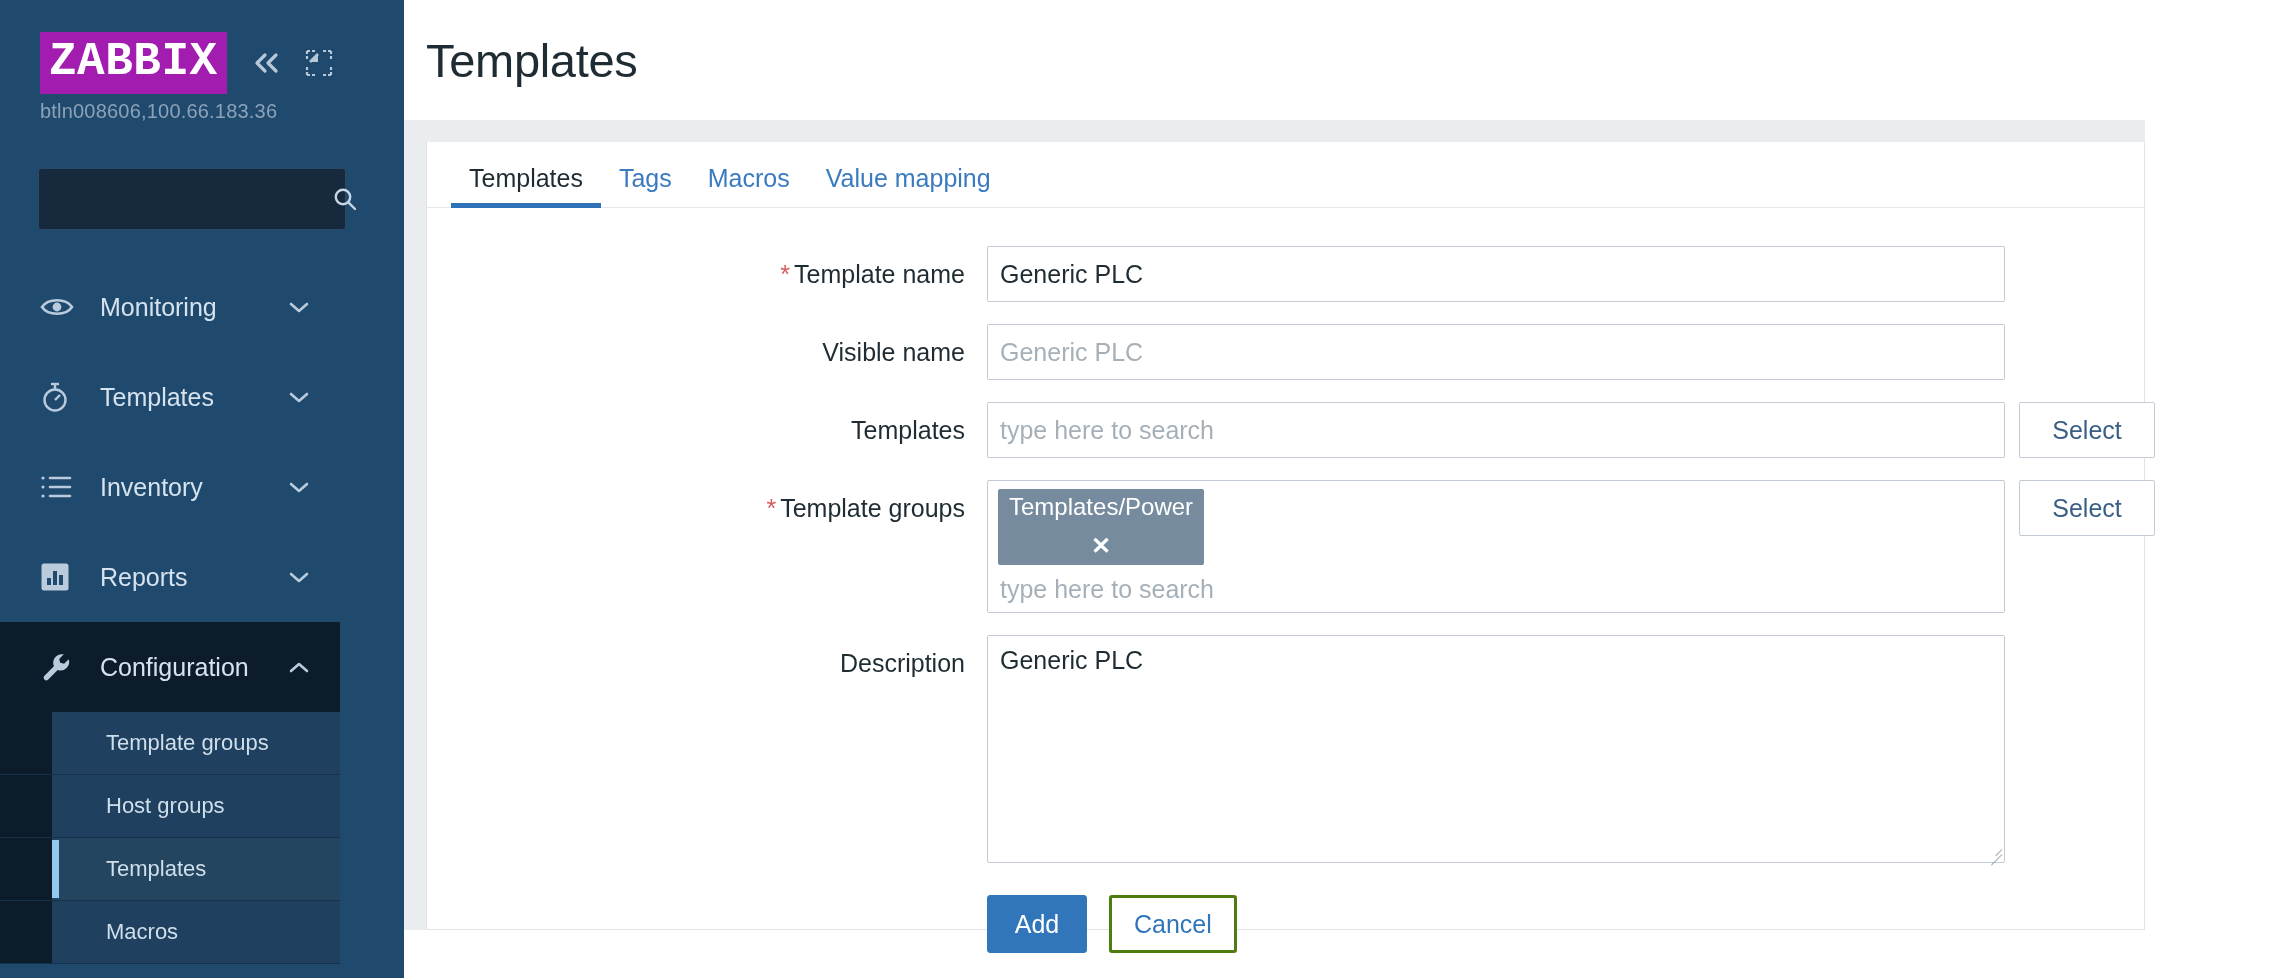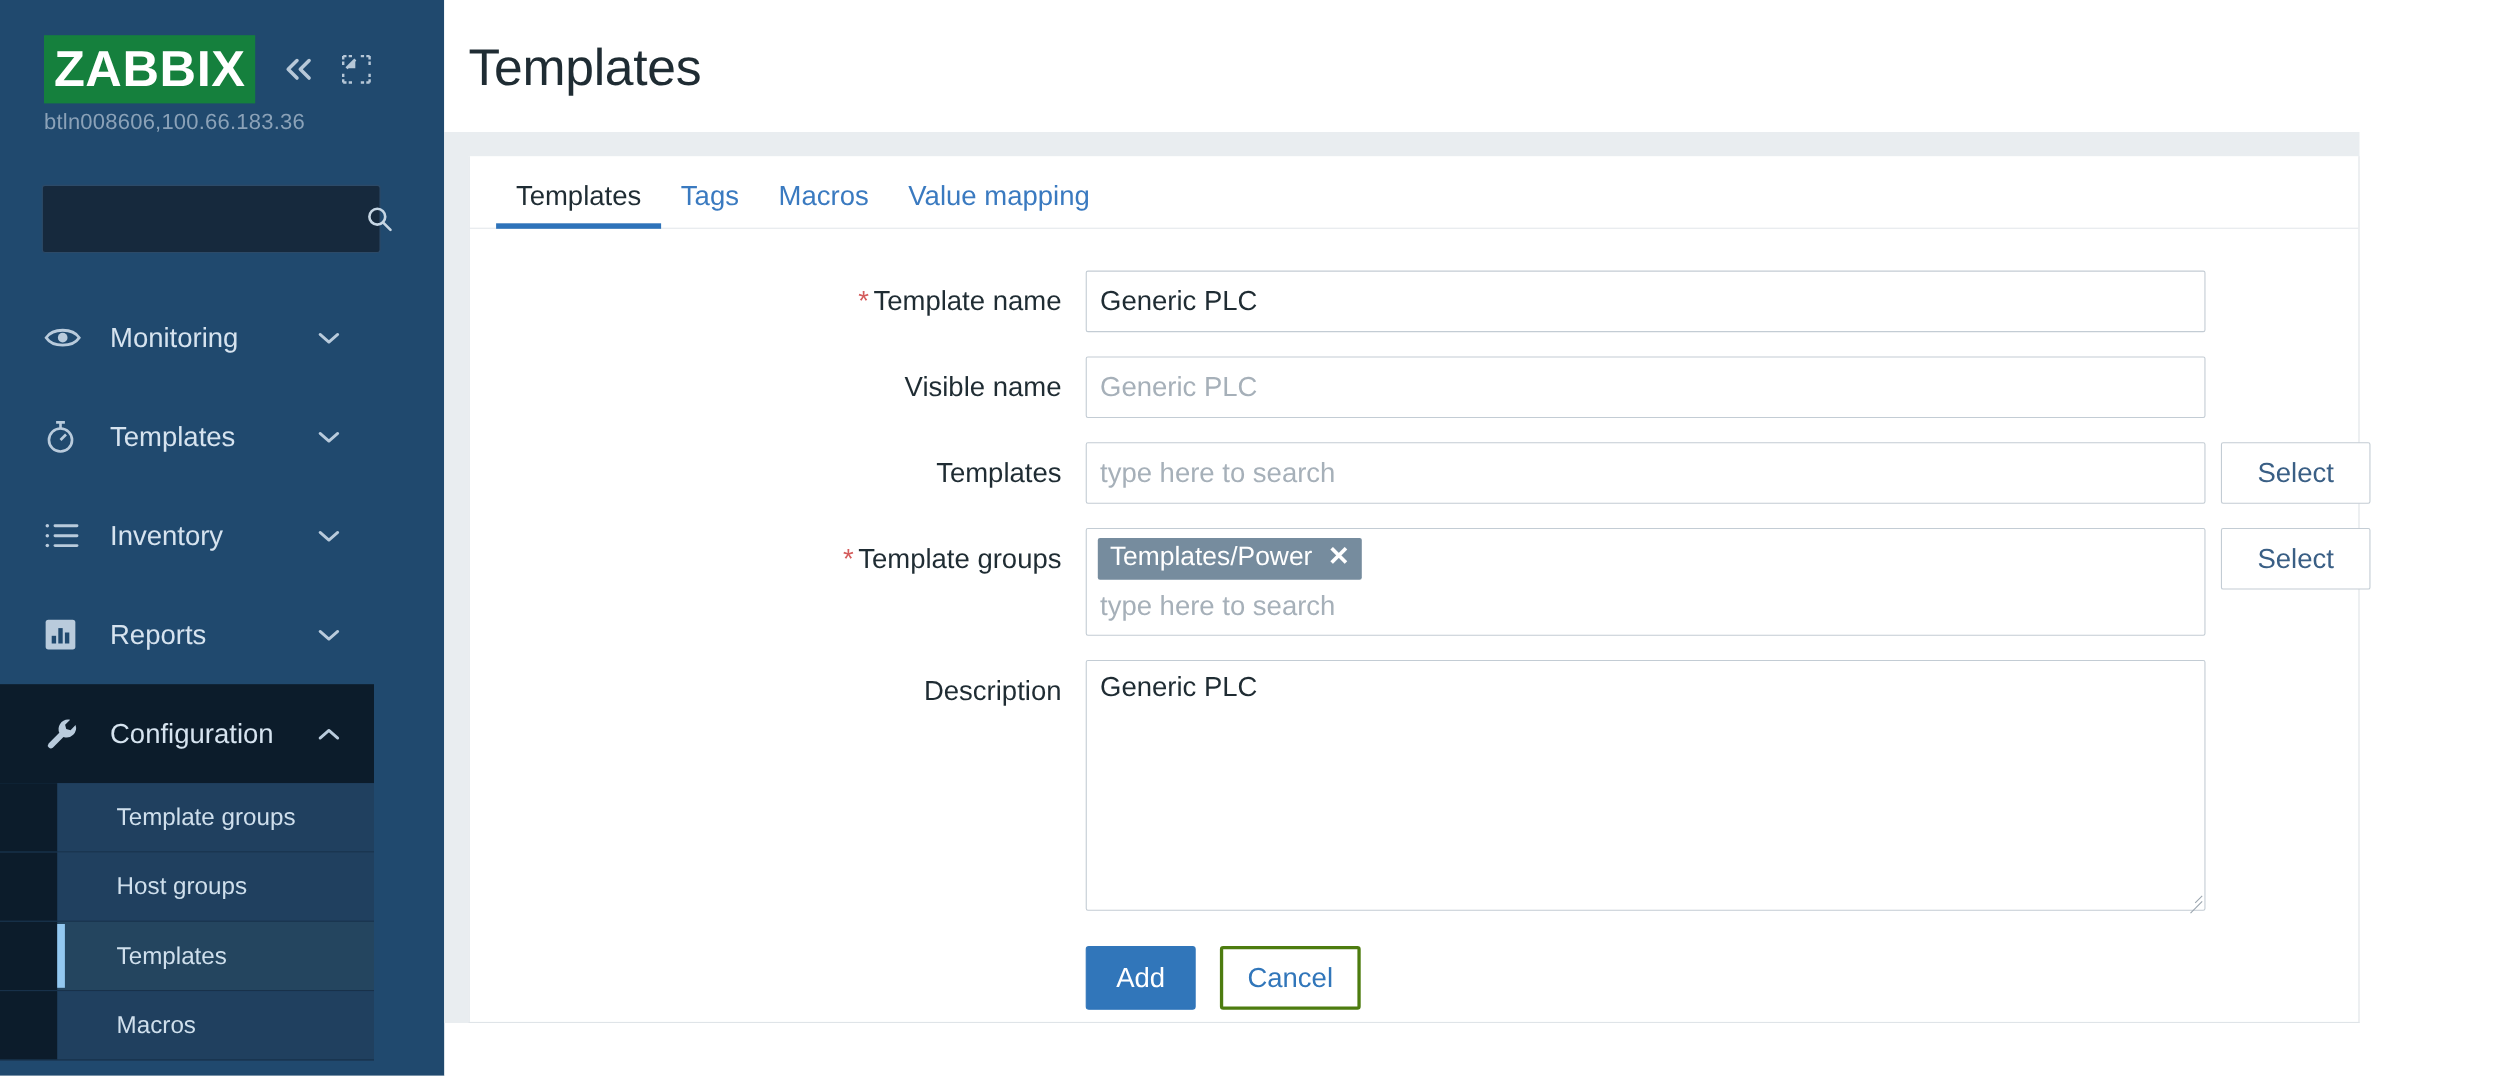--- a/index.html
+++ b/index.html
@@ -34,28 +34,28 @@
   }
 
   .logo-row {
     position: absolute;
     left: 40px; top: 32px;
     display: flex;
     align-items: center;
     gap: 22px;
   }
   .logo-mark {
-    background: #15803d;
+    background: #a21caf;
     color: #ffffff;
     font-size: 46px;
     font-weight: bold;
     letter-spacing: 0.5px;
     line-height: 1;
     padding: 7px 9px 9px 9px;
-    font-family: Liberation Sans, sans-serif;
+    font-family: Liberation Mono, monospace;
   }
   .collapse-icon, .compact-icon {
     color: #b7c8d8;
     display: inline-flex;
     align-items: center;
     justify-content: center;
   }
   .collapse-icon svg, .compact-icon svg { display: block; }
 
   .host-label {
@@ -287,20 +287,21 @@
     display: inline-flex;
     align-items: center;
     gap: 14px;
     background: #768c9e;
     color: #ffffff;
     font-size: 24px;
     padding: 5px 11px 7px 11px;
     border-radius: 2px;
     line-height: 1.1;
     cursor: default;
+    flex-direction: column;
   }
   .chip-x {
     font-size: 24px;
     font-weight: bold;
     color: #ffffff;
     cursor: pointer;
     line-height: 1;
   }
   .ms-input {
     display: block;

